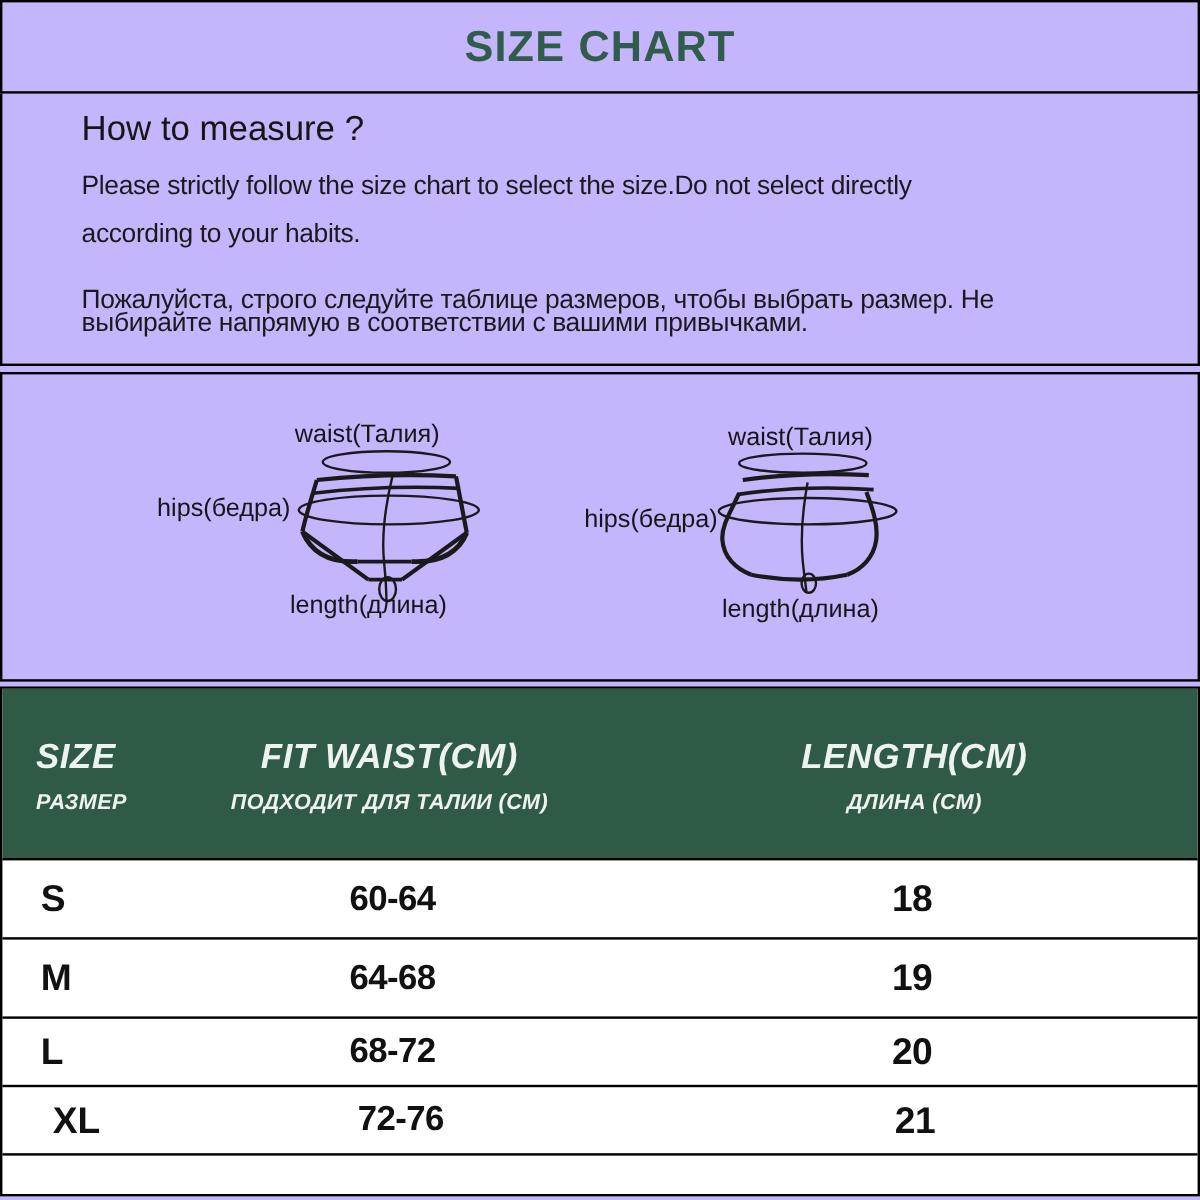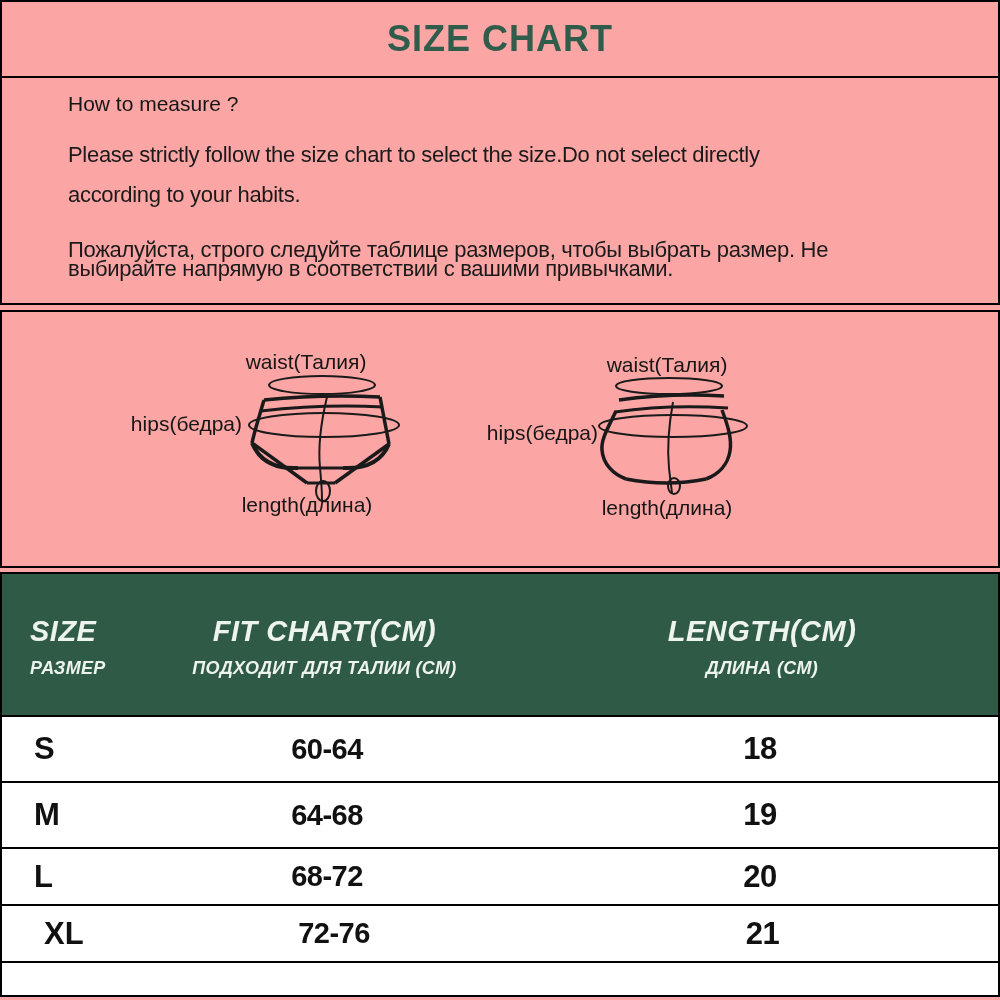--- a/index.html
+++ b/index.html
@@ -1,28 +1,28 @@
 <!DOCTYPE html>
 <html><head>
 <meta charset="utf-8">
 <style>
   * { margin:0; padding:0; box-sizing:border-box; }
   html,body { background:#ffffff; }
   body { font-family:"Liberation Sans", sans-serif; color:#111; }
-  .page { position:relative; width:1000px; height:1000px; background:#fca5a5; overflow:hidden; }
+  .page { position:relative; width:1000px; height:1000px; background:#c4b5fd; overflow:hidden; }
 
   
   .title-box { position:absolute; top:0; left:0; width:1000px; height:78px;
     border:2px solid #000; display:flex; align-items:center; justify-content:center; }
   .title-box h1 { font-size:36px; font-weight:bold; letter-spacing:1px; color:#2f5c4b; }
 
   
   .text-box { position:absolute; top:78px; left:0; width:1000px; height:227px;
     border:2px solid #000; border-top:none; }
-  .text-box h2 { position:absolute; left:66px; top:14px; font-size:21px; font-weight:normal; color:#161616; }
+  .text-box h2 { position:absolute; left:66px; top:14px; font-size:29px; font-weight:normal; color:#161616; }
   .text-box p { position:absolute; left:66px; font-size:22px; letter-spacing:-0.3px; color:#1a1a1a; white-space:nowrap; }
   .p-l0 { top:64px; }
   .p-l1 { top:104px; }
   .p-l2 { top:135px;margin-top:24px; }
   .p-l3 { top:178px; }
 
   
   .diagram-box { position:absolute; top:310px; left:0; width:1000px; height:258px;
     border:2px solid #000; }
   .diagram-box svg { position:absolute; left:0; top:0; }
@@ -112,21 +112,21 @@
     <div class="dlabel lbl-length-right">length(длина)</div>
   </section>
 
   <section class="size-table">
     <div class="thead">
       <div class="th-col th-1">
         <div class="th-main">SIZE</div>
         <div class="th-sub">РАЗМЕР</div>
       </div>
       <div class="th-col th-2">
-        <div class="th-main">FIT CHART(CM)</div>
+        <div class="th-main">FIT WAIST(CM)</div>
         <div class="th-sub">ПОДХОДИТ ДЛЯ ТАЛИИ (СМ)</div>
       </div>
       <div class="th-col th-3">
         <div class="th-main">LENGTH(CM)</div>
         <div class="th-sub">ДЛИНА (СМ)</div>
       </div>
     </div>
 
     <div class="trow row-h1">
       <div class="cell-size">S</div>

